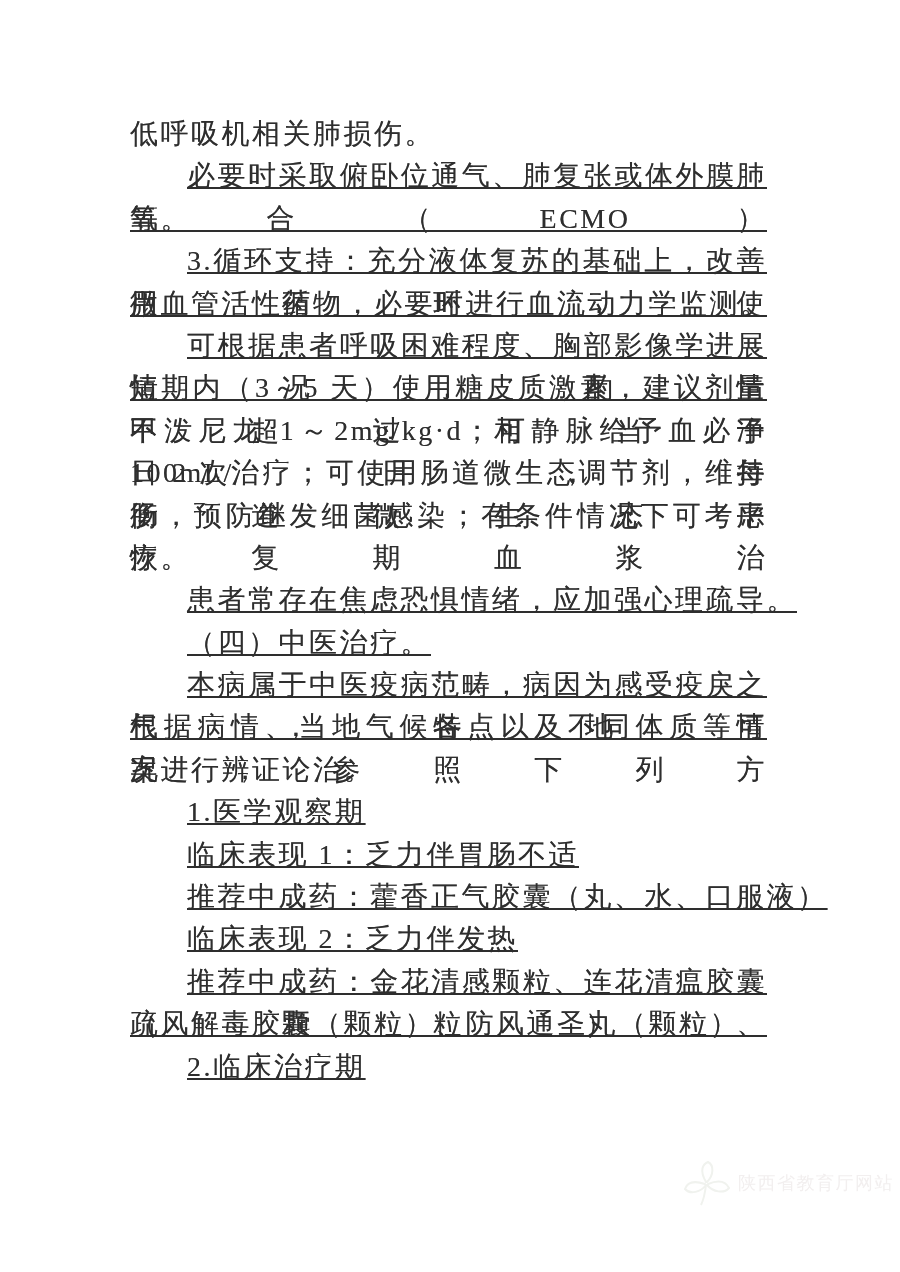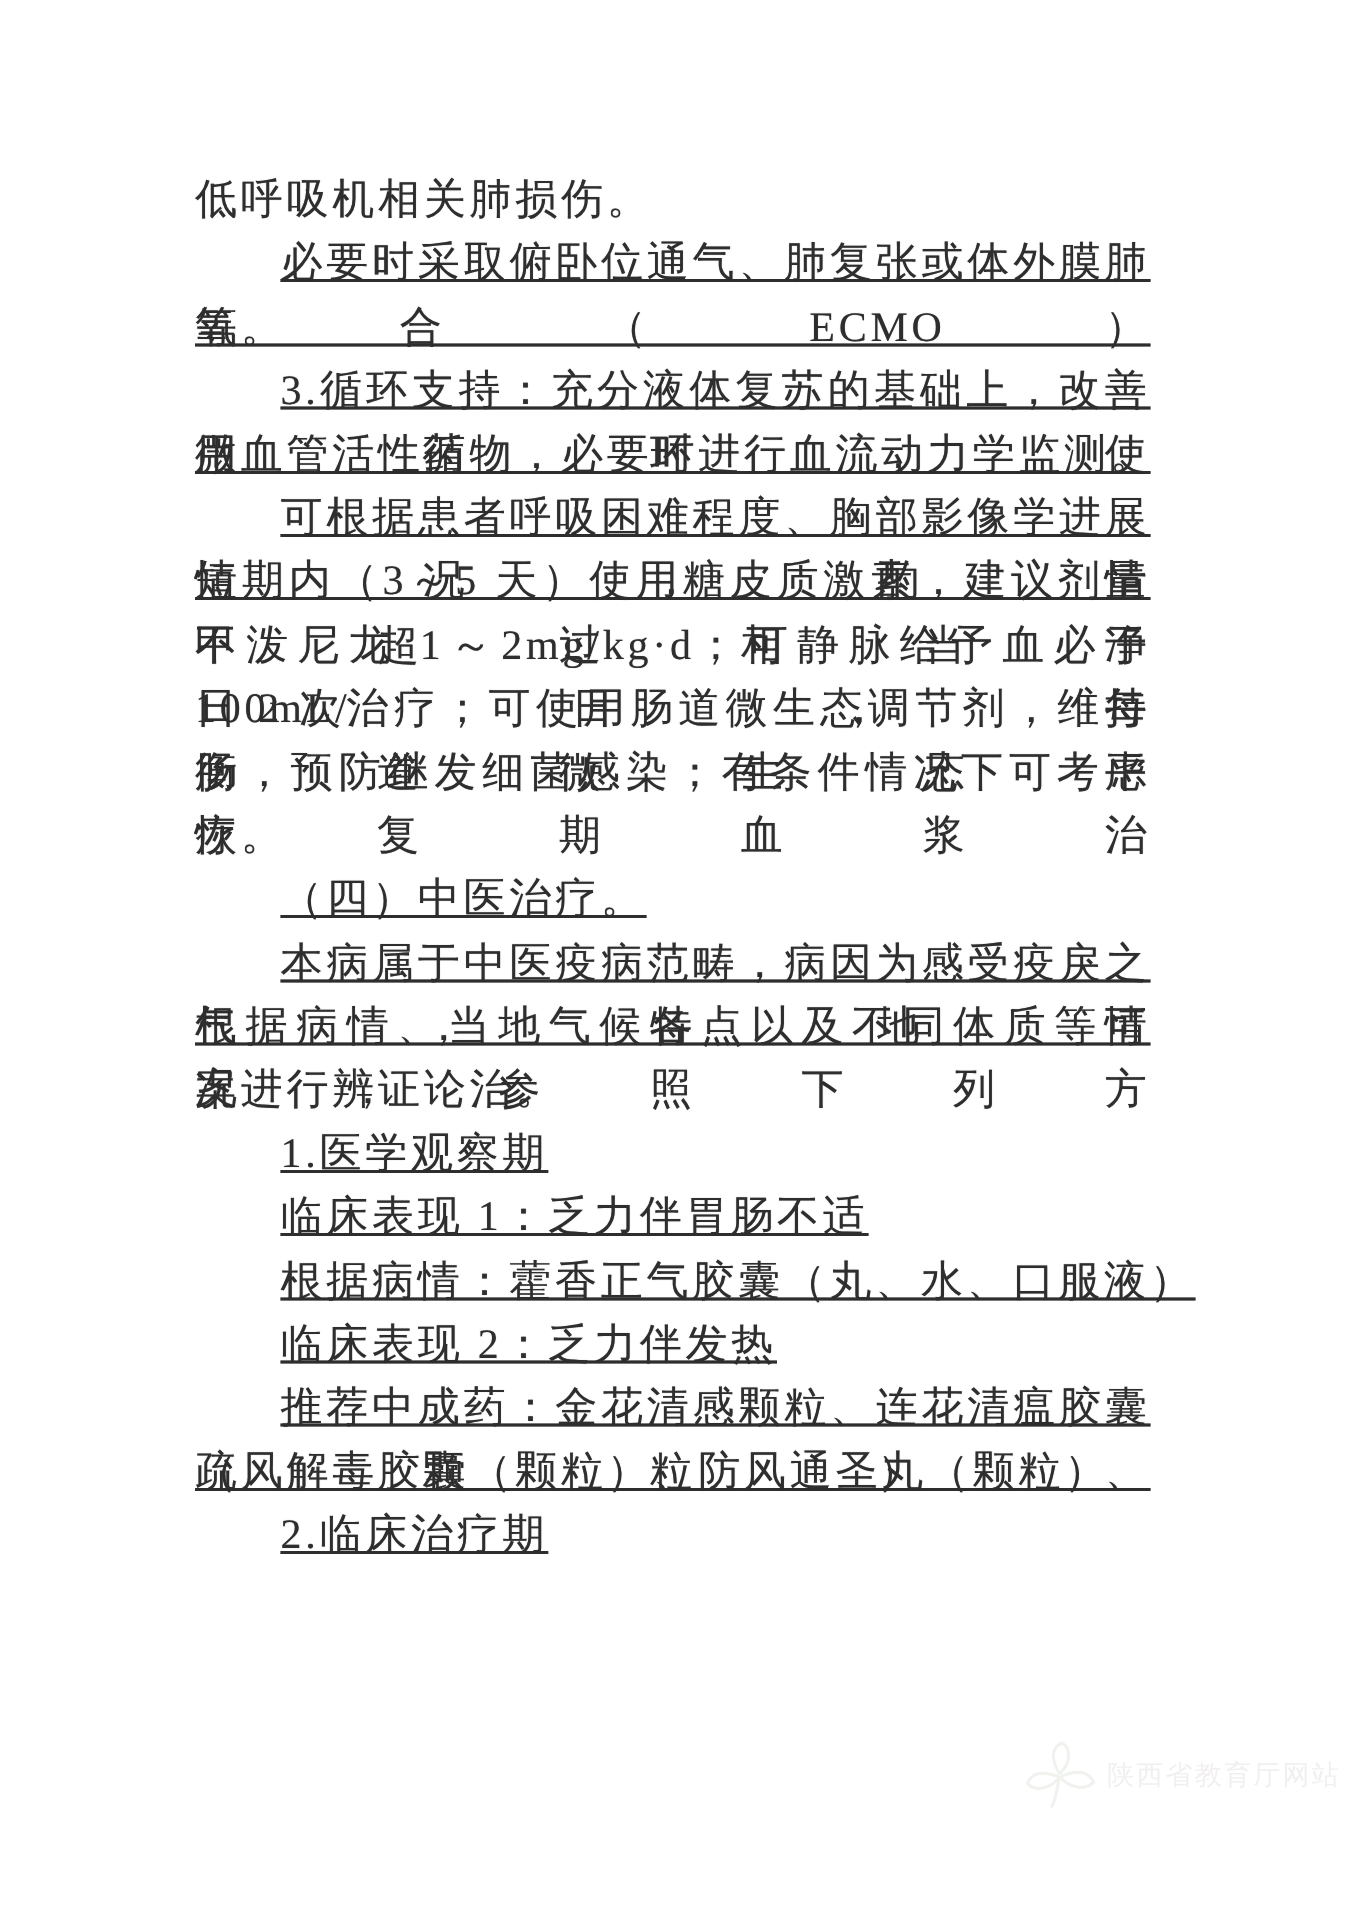--- a/index.html
+++ b/index.html
@@ -70,27 +70,28 @@
       <div class="line indent fill">必要时采取俯卧位通气、肺复张或体外膜肺氧合（ECMO）</div>
       <div class="line">等。</div>
       <div class="line indent fill">3.循环支持：充分液体复苏的基础上，改善微循环，使</div>
       <div class="line">用血管活性药物，必要时进行血流动力学监测。</div>
       <div class="line indent fill">可根据患者呼吸困难程度、胸部影像学进展情况，酌情</div>
       <div class="line fill">短期内（3～5 天）使用糖皮质激素，建议剂量不超过相当于</div>
       <div class="line fill">甲泼尼龙 1～2mg/kg·d；可静脉给予血必净 100mL/日，每</div>
       <div class="line fill">日 2 次治疗；可使用肠道微生态调节剂，维持肠道微生态平</div>
       <div class="line fill">衡，预防继发细菌感染；有条件情况下可考虑恢复期血浆治</div>
       <div class="line">疗。</div>
+      <div class="line indent">患者常存在焦虑恐惧情绪，应加强心理疏导。</div>
       <div class="line indent">（四）中医治疗。</div>
       <div class="line indent fill">本病属于中医疫病范畴，病因为感受疫戾之气，各地可</div>
       <div class="line fill">根据病情、当地气候特点以及不同体质等情况，参照下列方</div>
       <div class="line">案进行辨证论治。</div>
       <div class="line indent">1.医学观察期</div>
       <div class="line indent">临床表现 1：乏力伴胃肠不适</div>
-      <div class="line indent">根据病情：藿香正气胶囊（丸、水、口服液）</div>
+      <div class="line indent">推荐中成药：藿香正气胶囊（丸、水、口服液）</div>
       <div class="line indent">临床表现 2：乏力伴发热</div>
       <div class="line indent fill">推荐中成药：金花清感颗粒、连花清瘟胶囊（颗粒）、</div>
       <div class="line">疏风解毒胶囊（颗粒）、防风通圣丸（颗粒）</div>
       <div class="line indent">2.临床治疗期</div>
     </div>
 
   <div class="watermark">
     <svg class="wm-logo" viewBox="0 0 52 46" xmlns="http://www.w3.org/2000/svg">
       <g fill="none" stroke="#f0f2ee" stroke-width="2">
         <path d="M25 22 C18 10, 22 4, 27 2 C33 5, 33 15, 26 22 Z"></path>

